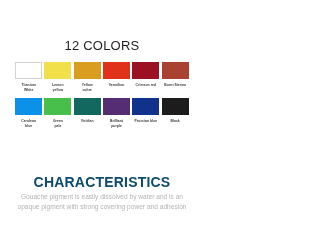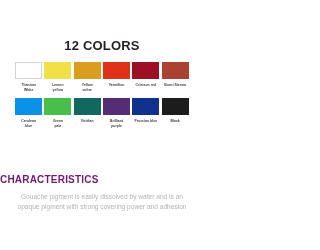--- a/index.html
+++ b/index.html
@@ -21,21 +21,21 @@
   }
 
   
   .colors-title {
     position: absolute;
     top: 38px;
     left: 0;
     width: 204px;
     text-align: center;
     font-size: 13px;
-    font-weight: bold;
+    font-weight: normal;
     letter-spacing: 0.2px;
     color: #231f20;
   }
 
   
   .swatch-grid {
     position: absolute;
     top: 62px;
     left: 14px;
     width: 176px;
@@ -70,24 +70,25 @@
     width: 29px;
     letter-spacing: 0.05px;
   }
 
   
   .char-title {
     position: absolute;
     top: 174px;
     left: 0;
     width: 204px;
-    font-size: 10px;
+    text-align: center;
+    font-size: 14px;
     font-weight: bold;
     letter-spacing: 0.2px;
-    color: #701a75;
+    color: #0c4a6e;
   }
   .char-body {
     position: absolute;
     top: 192px;
     left: 10px;
     width: 184px;
     text-align: center;
     font-size: 6.6px;
     line-height: 10px;
     color: #b3b3b3;

